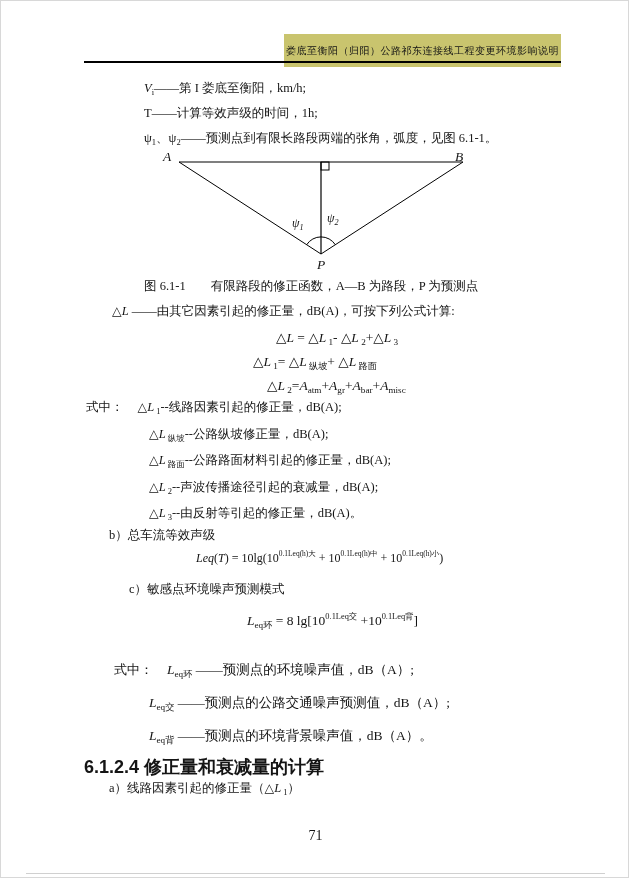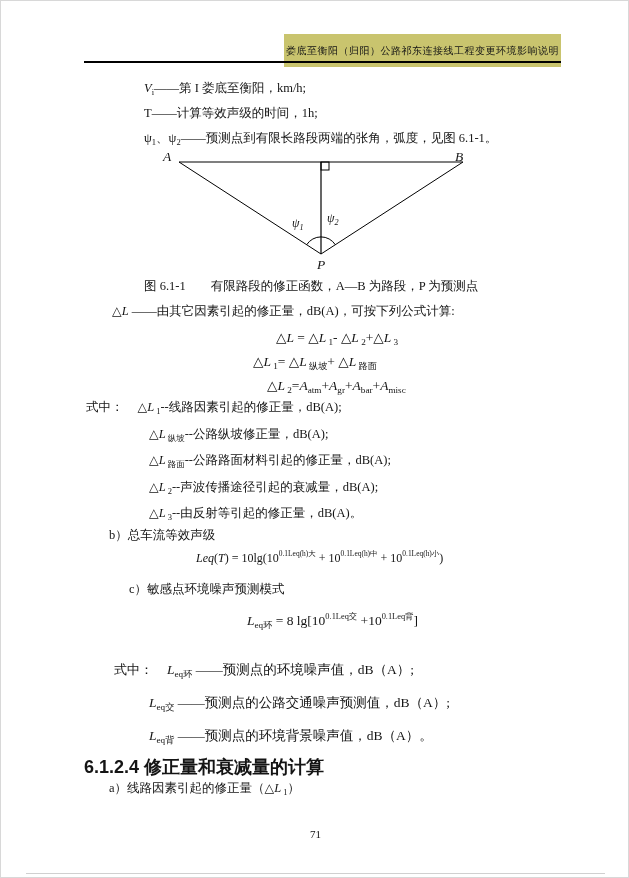--- a/index.html
+++ b/index.html
@@ -21,21 +21,21 @@
   .fmla{font-size:13.5px;}
   .seg-sub{font-size:0.68em;vertical-align:-3px;}
   .seg-sup{font-size:0.62em;vertical-align:6px;}
   .seg-it{font-style:italic;}
   .prefix{margin-right:14px;}
   .diagram{top:146px;left:160px;width:310px;height:132px;}
   .diagram svg{position:absolute;top:0;left:0;}
   .dlabel{position:absolute;font-style:italic;font-size:13.5px;white-space:nowrap;}
   .caption{top:277px;left:143px;font-size:12.5px;}
   .heading{font-weight:bold;font-size:18px;font-family:"Liberation Sans","DejaVu Sans",sans-serif;}
-  .pagenum{top:827px;left:0;width:629px;text-align:center;font-size:11px;}
+  .pagenum{top:827px;left:0;width:629px;text-align:center;font-size:14px;}
   .bottom-edge{bottom:3px;left:25px;width:579px;border-top:1px solid #d0d0d0;height:0;}
 </style>
 </head>
 <body>
 
 <div class="page">
 
   <div class="abs header-title">
     <span class="hl">娄底至衡阳（归阳）公路祁东连接线工程变更环境影响说明</span>
   </div>

